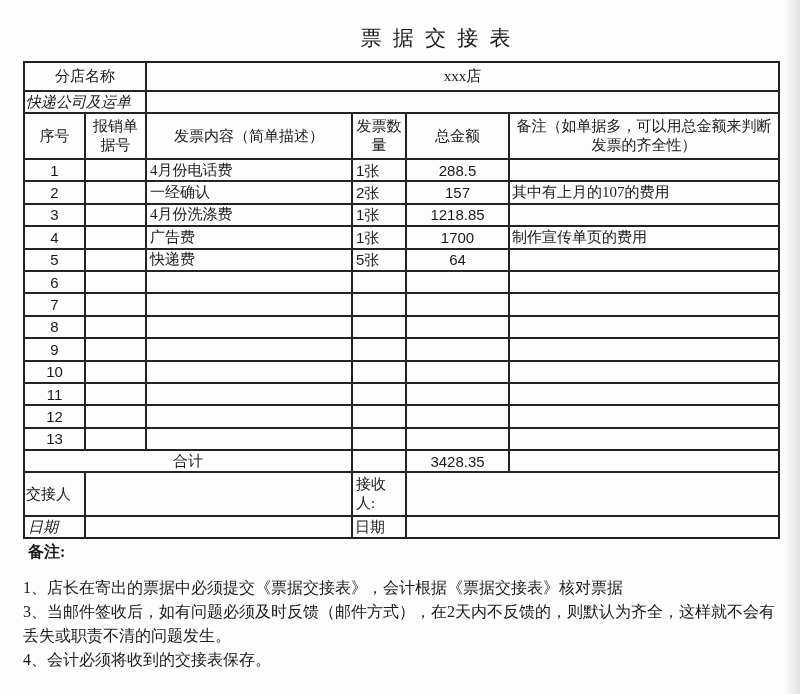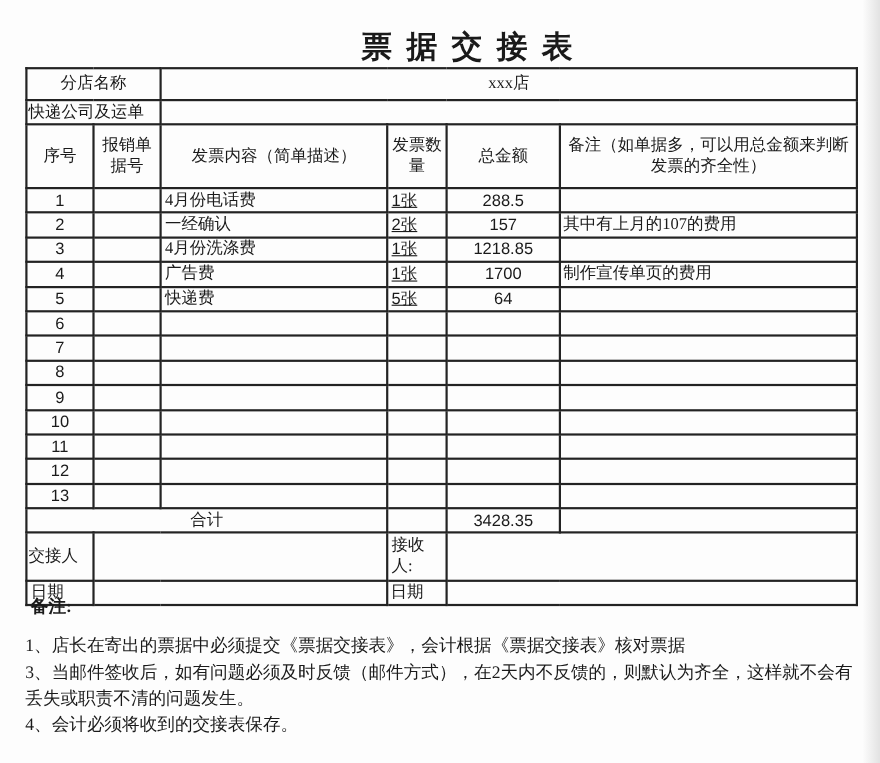--- a/index.html
+++ b/index.html
@@ -7,53 +7,53 @@
     width:800px; height:694px; position:relative; overflow:hidden;
     background:#fdfdfd; color:#1a1a1a;
     font-family:"Liberation Serif","DejaVu Serif",serif;
   }
   .photo-edge {
     position:absolute; top:0; right:0; width:16px; height:100%;
     background:linear-gradient(to right, rgba(130,130,130,0) 0%, rgba(130,130,130,0.22) 100%);
     pointer-events:none;
   }
   .sheet-title {
-    position:absolute; top:24px; left:426px; transform:translateX(-50%);
-    font-size:28px; font-weight:bold; letter-spacing:3px; white-space:nowrap;
+    position:absolute; top:24px; left:437px; transform:translateX(-50%);
+    font-size:21px; font-weight:normal; letter-spacing:3px; white-space:nowrap;
   }
   table.sheet {
     position:absolute; left:23px; top:61px; width:755px;
     border-collapse:collapse; table-layout:fixed;
   }
   table.sheet td, table.sheet th {
     border:2px solid #232323; padding:0 3px; font-size:15px;
     font-weight:normal; overflow:hidden; vertical-align:middle;
     line-height:19px;
   }
   .r-branch { height:29px; }
   .r-courier { height:22px; }
-  .r-head { height:58px; }
+  .r-head { height:46px; }
   .r-data { height:22.4px; }
   .r-total { height:22.4px; }
   .r-sign { height:44px;border-radius:21px; }
   .r-date { height:22px; }
   .center { text-align:center; }
   .left { text-align:left; }
   .bold { font-weight:bold; }
   .num {
     font-family:"Liberation Sans","DejaVu Sans",sans-serif;
     font-size:16px; font-weight:bold;
   }
   .amt { text-align:center; padding-right:3px; }
-  td.qty { padding:0 2px; white-space:nowrap;text-decoration:underline; }
+  td.qty { padding:0 2px; white-space:nowrap; }
   th.h-doc { padding:0 5px;margin-top:48px; }
   th.h-qty { padding:0 9px;margin-left:24px; }
   th.h-remark { padding:0 10px; }
   td.recv { padding:0 5px; line-height:18px; }
-  td.lbl { padding:0 5px; white-space:nowrap; }
+  td.lbl { padding:0 5px; white-space:nowrap;font-style:italic; }
   .notes {
     position:absolute; left:23px; top:540px; width:752px;
     font-size:16px; line-height:24px;
   }
   .notes-heading { font-weight:bold; margin:0 0 12px 5px; }
   .note-item { margin:0; }
 </style>
 </head>
 <body>
 

